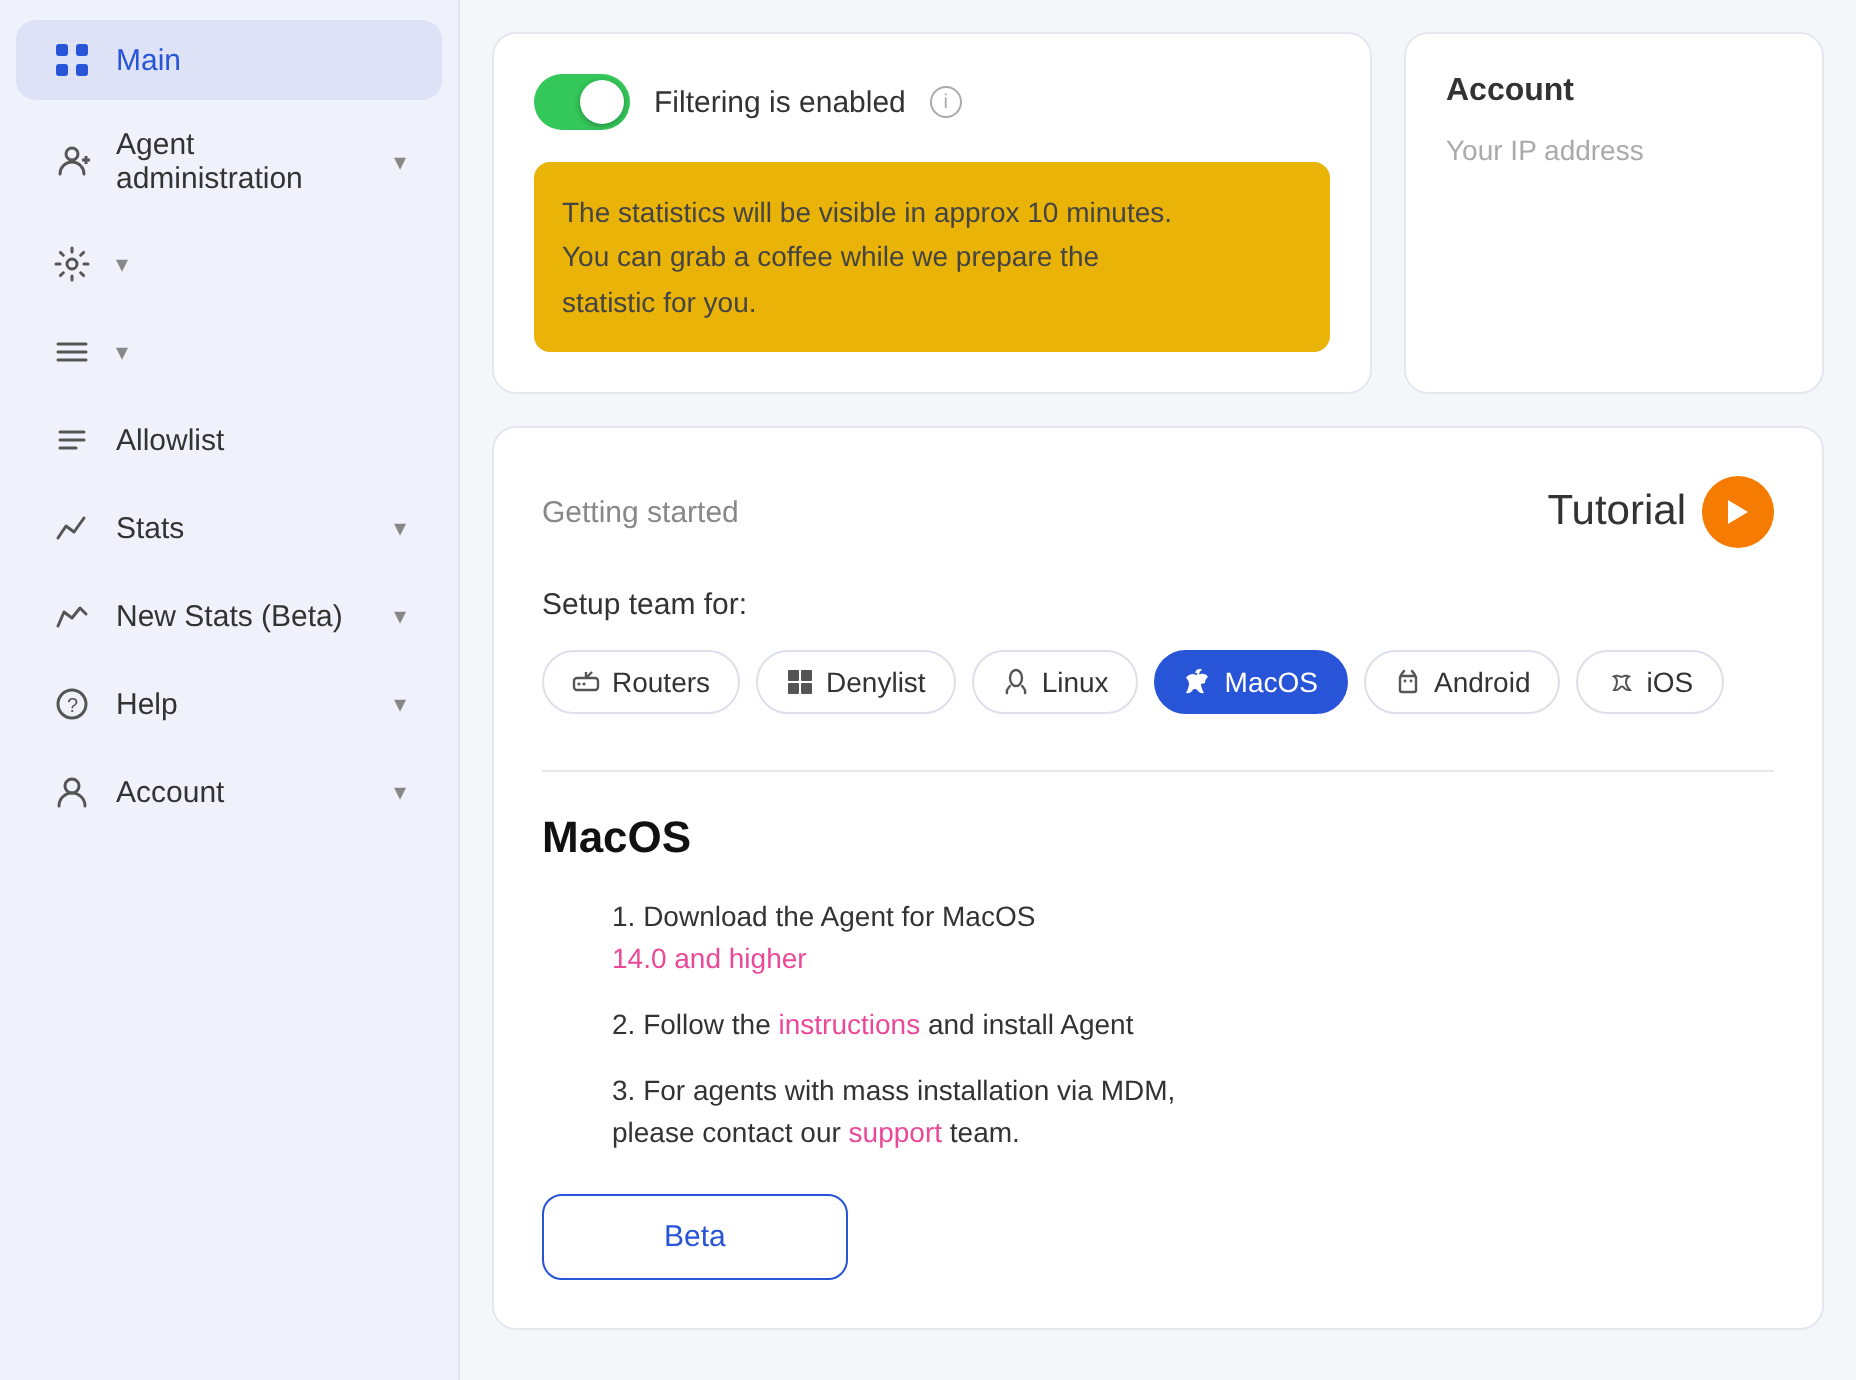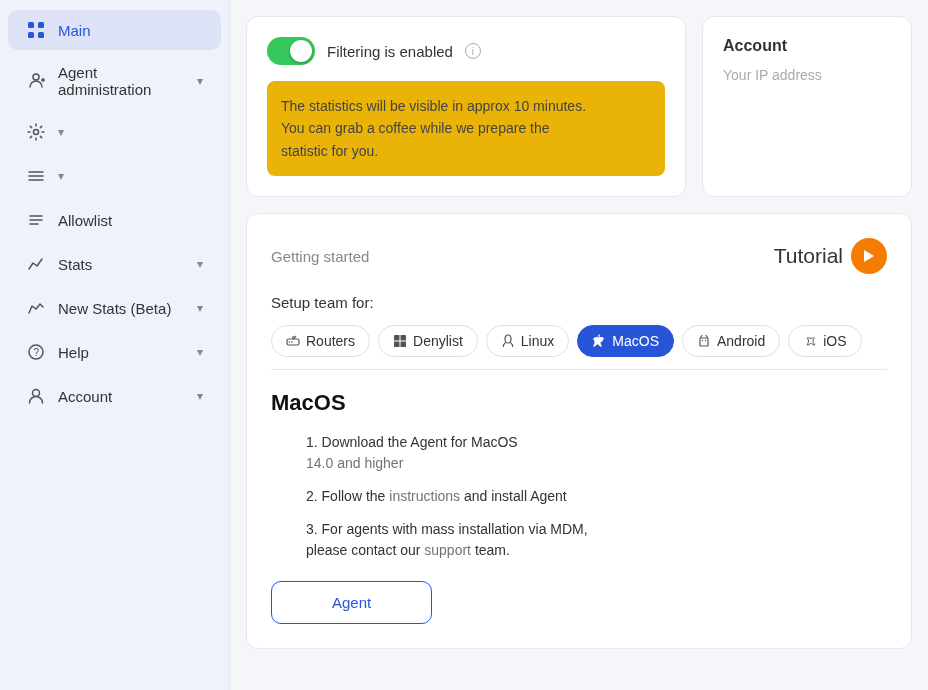--- a/index.html
+++ b/index.html
@@ -191,21 +191,21 @@
       font-size: 15px;
       color: #333;
       margin-bottom: 14px;
       font-weight: 400;
     }
 
     .platform-tabs {
       display: flex;
       gap: 8px;
       flex-wrap: wrap;
-      margin-bottom: 12px;
+      margin-bottom: 28px;
     }
     .platform-tab {
       display: flex;
       align-items: center;
       gap: 6px;
       padding: 7px 14px;
       border-radius: 20px;
       border: 1px solid #dde0ea;
       background: #fff;
       font-size: 14px;
@@ -236,21 +236,21 @@
     }
 
     .step {
       font-size: 14px;
       color: #333;
       margin-bottom: 12px;
       line-height: 1.5;
       margin-left: 35px;
     }
     .step a, .link-orange {
-      color: #737373;
+      color: #ec4899;
       text-decoration: none;
       cursor: pointer;
     }
 
     .guide-btn {
       display: inline-block;
       padding: 12px 60px;
       border: 1.5px solid #2855d8;
       border-radius: 10px;
       color: #2855d8;
@@ -495,17 +495,17 @@
 
     <div class="step">
       2. Follow the <a class="link-orange">instructions</a> and install Agent
     </div>
 
     <div class="step">
       3. For agents with mass installation via MDM,<br>
       please contact our <a class="link-orange">support</a> team.
     </div>
 
-    <button class="guide-btn">Agent</button>
+    <button class="guide-btn">Beta</button>
 
   </div>
 
 </main>
 
 </body></html>

